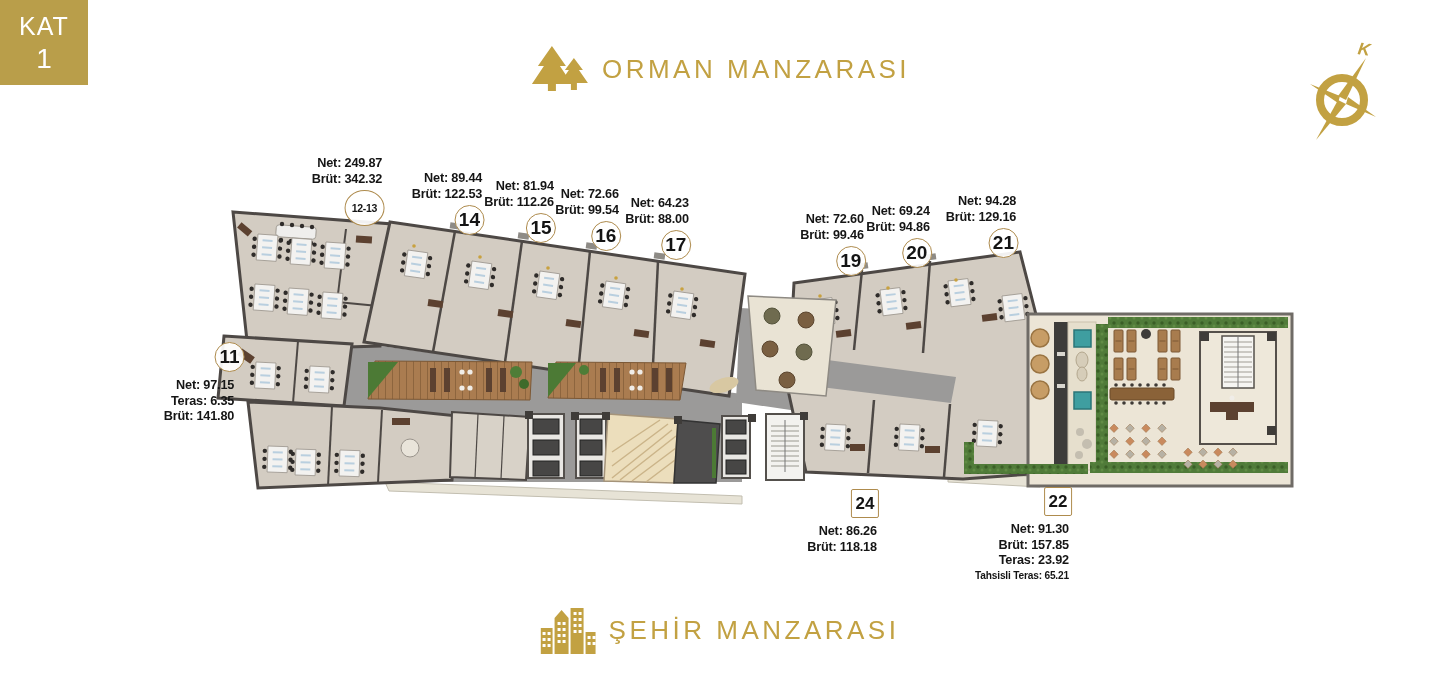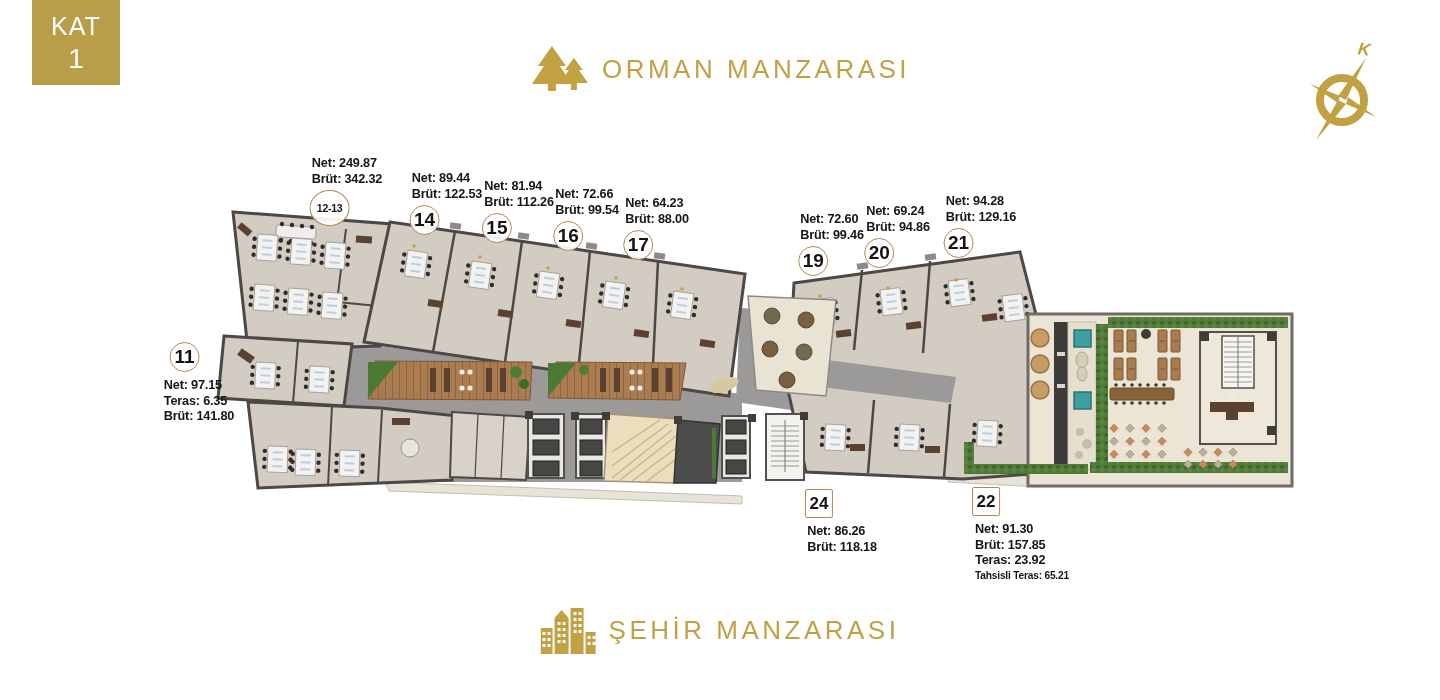--- a/index.html
+++ b/index.html
@@ -3,37 +3,37 @@
 <meta charset="utf-8">
 <style>
   html,body{margin:0;padding:0;background:#ffffff;}
   .stage{position:relative;width:1440px;height:700px;overflow:hidden;
          font-family:"Liberation Sans","DejaVu Sans",sans-serif;background:#fff;}
   svg.plan{position:absolute;left:0;top:0;}
 
   
   .kat-badge{position:absolute;left:0;top:0;width:88px;height:85px;background:#b99e4a;
              color:#fff;display:flex;flex-direction:column;align-items:center;justify-content:center;
-             gap:6px;cursor:pointer;margin-left:32px;}
+             gap:6px;cursor:pointer;}
   .kat-badge .kat{font-size:25px;letter-spacing:1px;line-height:26px;font-weight:400;}
   .kat-badge .num{font-size:28px;line-height:28px;font-weight:400;}
 
   
   .view-title{position:absolute;left:50%;transform:translateX(-50%);display:flex;align-items:center;gap:12px;}
   .view-title .txt{color:#c2a142;font-size:26px;letter-spacing:3.5px;font-weight:500;white-space:nowrap;}
   .view-title.top{top:46px;}
   .view-title.bottom{top:606px;}
 
   
   .compass{position:absolute;left:1300px;top:38px;width:90px;height:105px;}
   .compass .k{position:absolute;left:58px;top:2px;color:#c2a142;font-size:17px;font-style:italic;
               font-weight:600;transform:rotate(8deg);}
 
   
-  .unit{position:absolute;transform:translateX(-50%);text-align:left;color:#151515;}
+  .unit{position:absolute;transform:translateX(-50%);text-align:right;color:#151515;}
   .unit .lines{transform:scaleX(.94);}
   .unit .ln{font-size:13.5px;line-height:15.5px;font-weight:600;letter-spacing:-0.2px;white-space:nowrap;}
   .unit .ln.sm{font-size:10.8px;line-height:14px;}
   .badge{display:inline-flex;align-items:center;justify-content:center;border:1.7px solid #ae8b4d;
          background:rgba(255,255,255,.92);color:#141414;box-sizing:border-box;cursor:pointer;
          font-weight:600;}
   .badge.circle{width:30px;height:30px;border-radius:50%;font-size:19px;}
   .badge.pill{width:40px;height:36px;border-radius:50%;font-size:10.5px;letter-spacing:-0.3px;}
   .badge.square{width:28px;height:29px;border-radius:2px;font-size:17px;}
   .unit.top .badge{margin-top:4px;}

